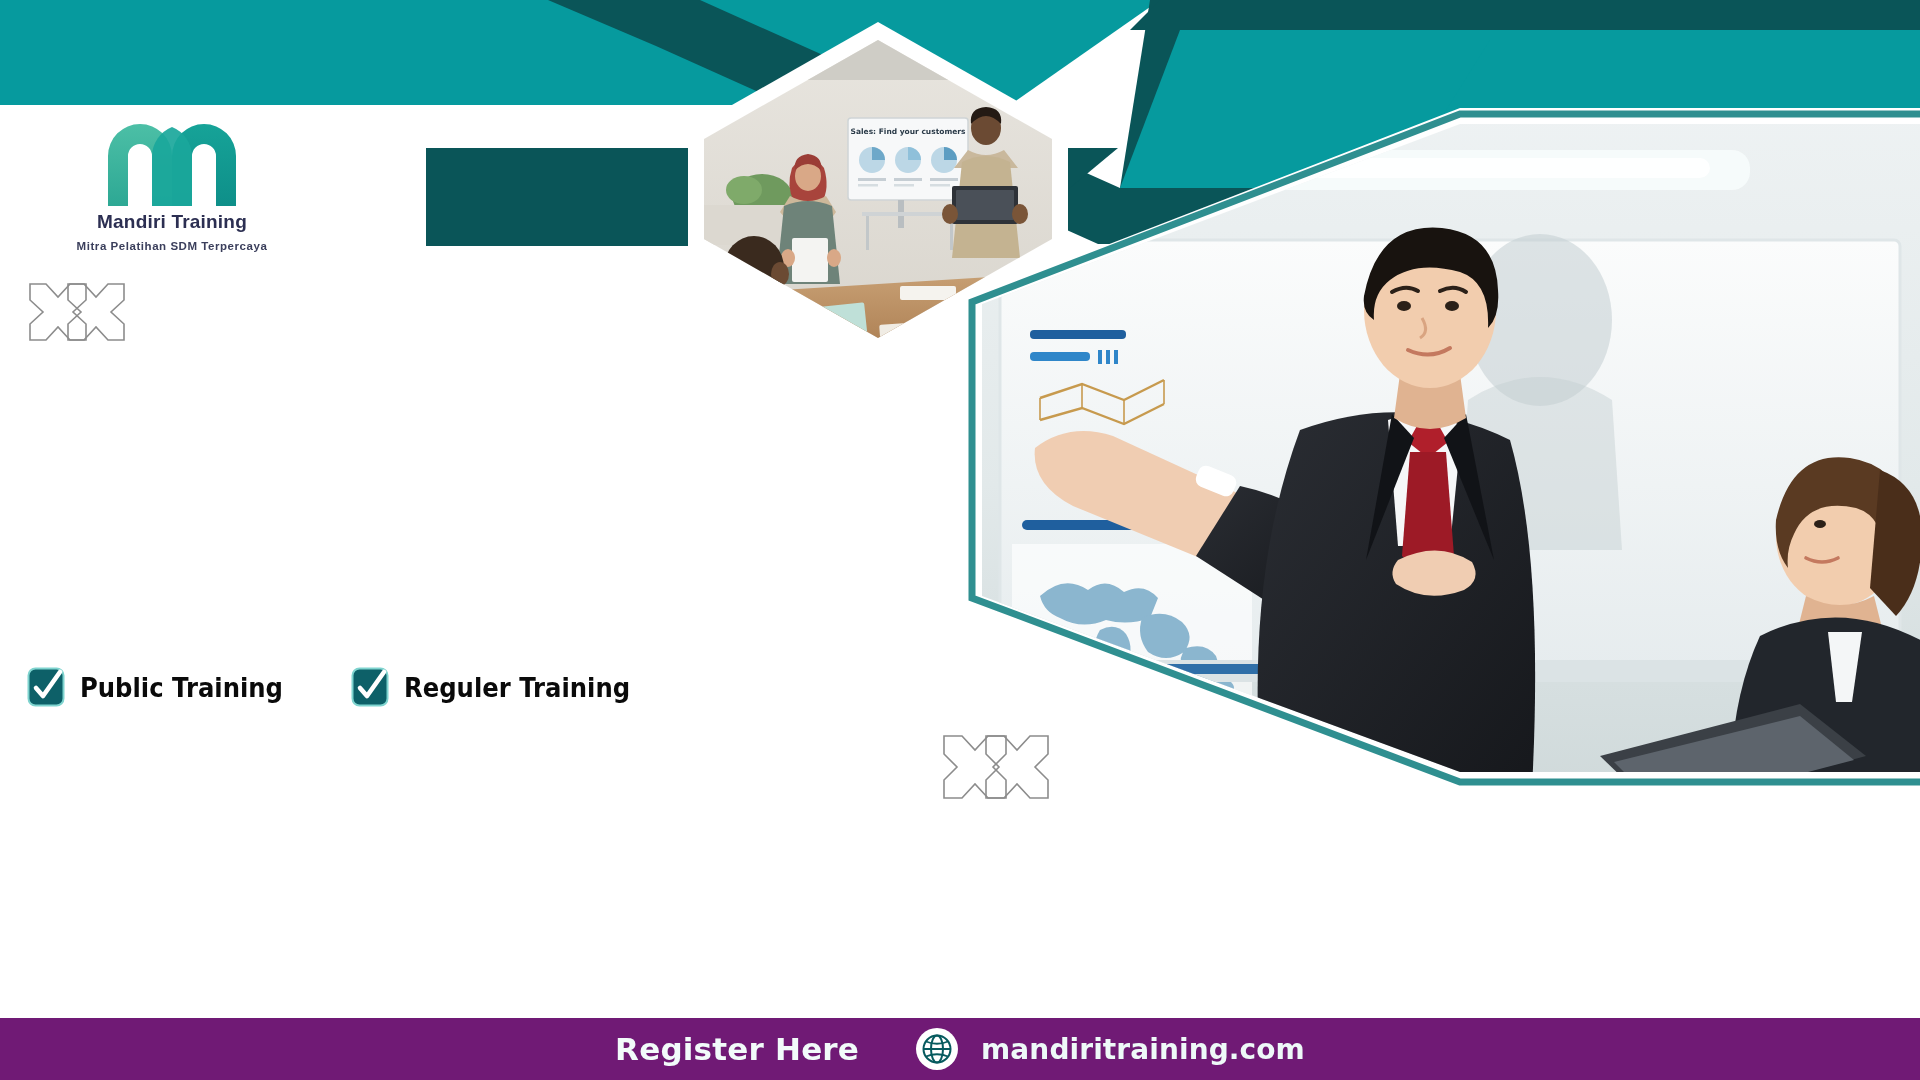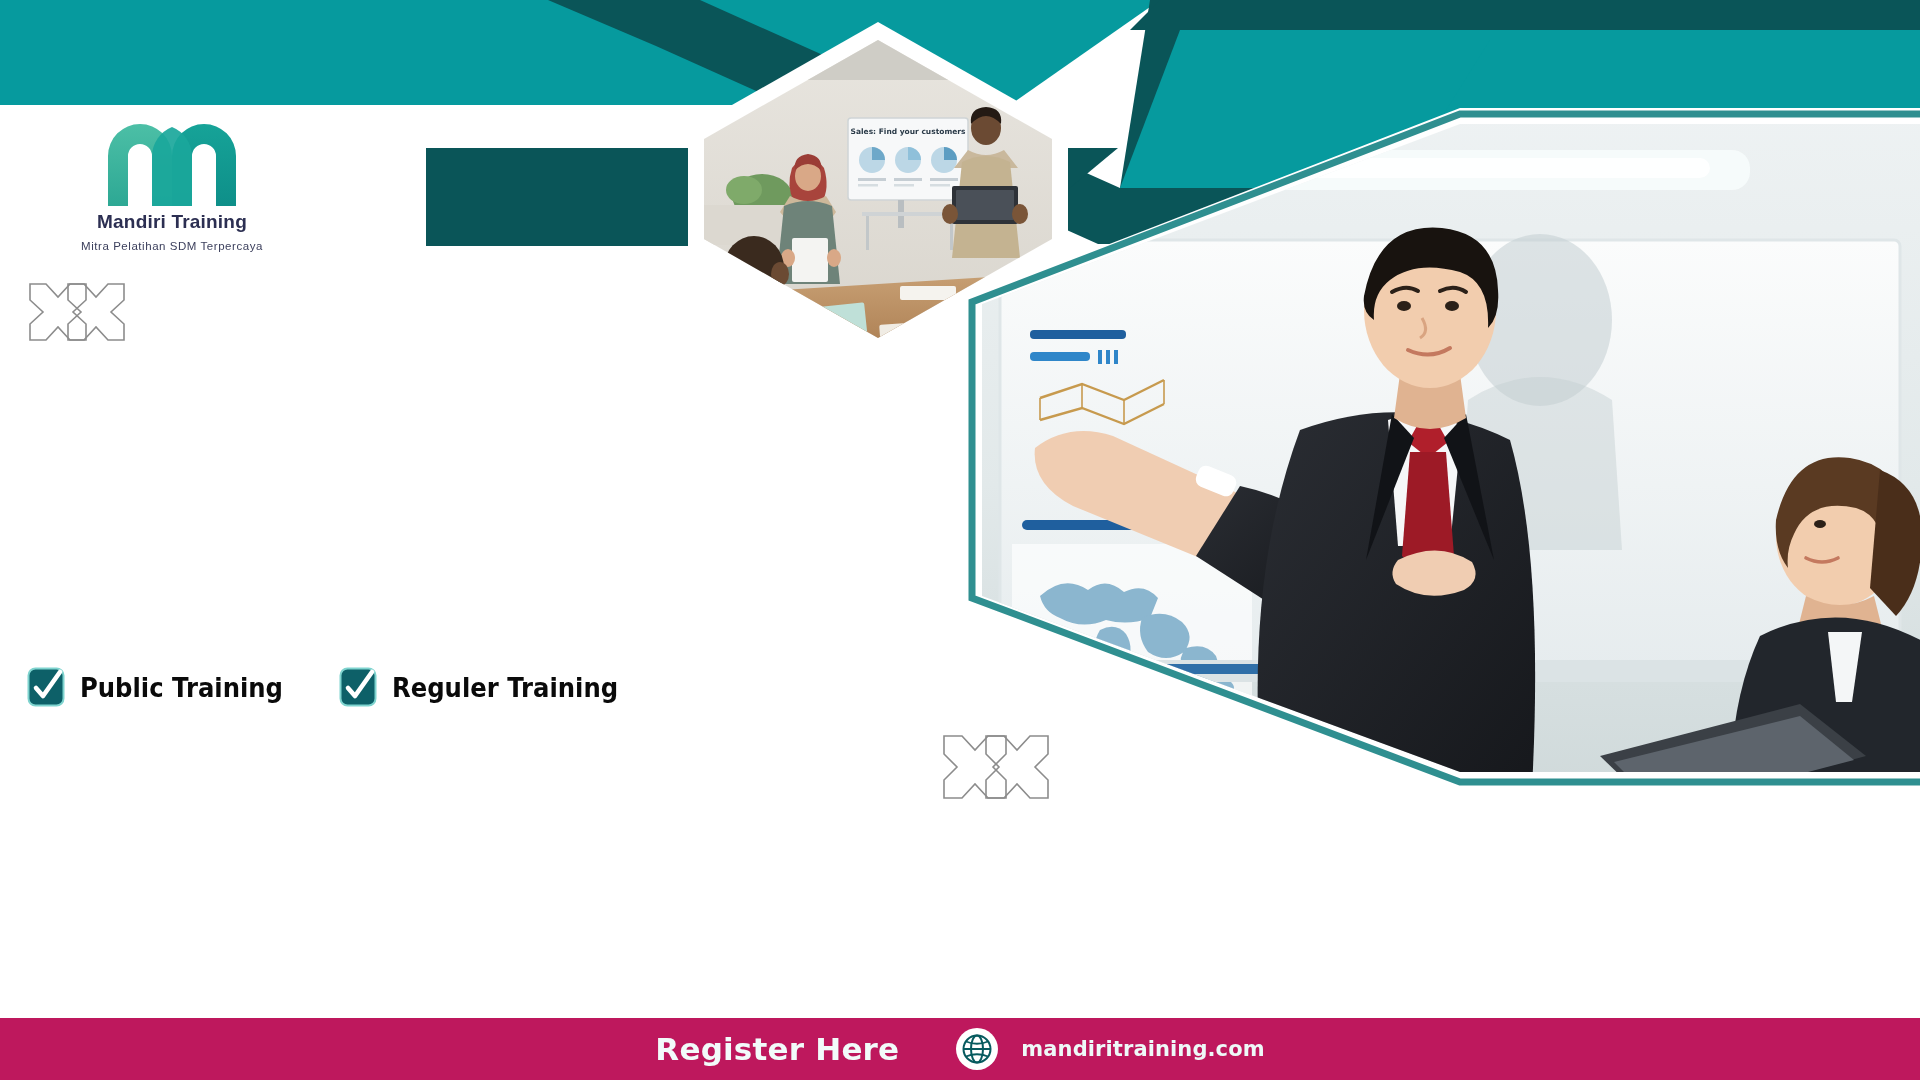--- a/index.html
+++ b/index.html
@@ -16,63 +16,63 @@
   .deco svg { display:block; width:1920px; height:1080px; }
 
   
   .logo-block { position:absolute; left:42px; top:108px; width:260px; text-align:center; }
   .logo-mark { width:160px; height:98px; margin:0 auto 6px auto; display:block; }
   .logo-name {
     font-size:19px; font-weight:700; letter-spacing:.2px;
     color:#2c2f52; line-height:1; white-space:nowrap;
   }
   .logo-tag {
-    margin-top:9px; font-size:11.5px; font-weight:400; letter-spacing:.55px;
+    margin-top:9px; font-size:11.5px; font-weight:700; letter-spacing:.55px;
     color:#3b3f5c; white-space:nowrap;
   }
 
   
   .headline-wrap { position:absolute; left:0; top:268px; width:900px; text-align:center; }
   .kicker {
     font-family:"DejaVu Sans", sans-serif;
     font-size:78px; font-weight:700; color:#0a0a0a;
     letter-spacing:-1px; line-height:1; transform:scaleX(.88);
   }
   .subhead {
     margin-top:34px;
     font-family:"DejaVu Sans", sans-serif;
     font-size:62px; font-weight:700; color:#111111;
     line-height:1.28; letter-spacing:-1px; transform:scaleX(.94);
   }
 
   
-  .features { position:absolute; left:26px; top:665px; display:flex; align-items:center; gap:32px; }
+  .features { position:absolute; left:26px; top:665px; display:flex; align-items:center; gap:44px; }
   .feature { display:flex; align-items:center; gap:14px; }
   .cbox { position:relative; width:40px; height:44px; flex:none; }
   .cbox svg { display:block; width:40px; height:44px; }
   .feature-label {
     font-family:"DejaVu Sans", sans-serif;
     font-size:27px; font-weight:700; color:#0a0a0a;
     white-space:nowrap; transform:scaleX(.9); transform-origin:left center;
   }
 
   
   .footer {
     position:absolute; left:0; bottom:0; width:1920px; height:62px;
-    background:#be185d; display:flex; align-items:center; justify-content:center; gap:56px;
+    background:#701a75; display:flex; align-items:center; justify-content:center; gap:56px;
   }
   .footer-cta {
     font-family:"DejaVu Sans", sans-serif;
     font-size:31px; font-weight:700; color:#f2fbfa; letter-spacing:.2px;
   }
   .footer-site { display:flex; align-items:center; gap:22px; }
   .globe { width:44px; height:44px; flex:none; }
   .footer-url {
     font-family:"DejaVu Sans", sans-serif;
-    font-size:21px; font-weight:700; color:#eef9f8; letter-spacing:.1px;
+    font-size:28px; font-weight:700; color:#eef9f8; letter-spacing:.1px;
   }
 </style>
 </head>
 <body>
 
 <div class="stage">
 
   <div class="deco">
     <svg viewBox="0 0 1920 1080" xmlns="http://www.w3.org/2000/svg">
       <defs>

